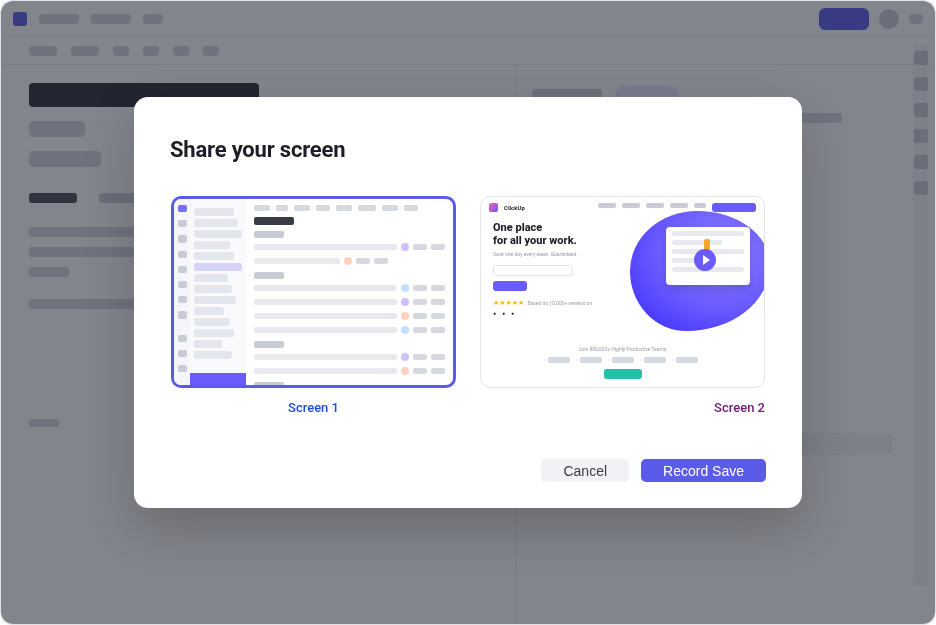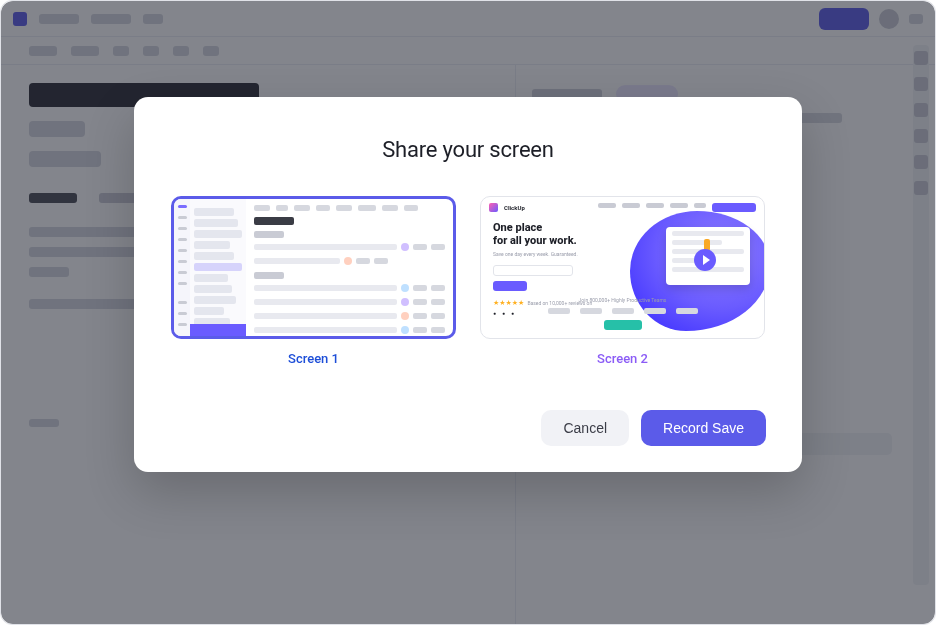--- a/index.html
+++ b/index.html
@@ -30,28 +30,28 @@
   .bg-row { display:flex; align-items:center; margin:10px 0; gap:10px;}
   .bg-row .lab{width:70px;height:10px;background:#cfd1d9;border-radius:3px;}
   .bg-row .val{width:160px;height:10px;background:#d8dae1;border-radius:3px;}
   .bg-pill { width:62px; height:18px; border-radius:10px; background:#ebe6ff; margin-left:4px;}
   .bg-sidepanel { position:absolute; top:44px; right:6px; width:16px; height:540px; background:#f2f3f7; border-radius:4px; display:flex; flex-direction:column; align-items:center; padding-top:6px; gap:12px;}
   .bg-sidepanel .ic{width:14px;height:14px;border-radius:3px;background:#c9cbd4;}
 
   
   .overlay { position:absolute; inset:0; background:rgba(30,32,45,0.55); display:flex; align-items:flex-start; justify-content:center; border-radius:12px; }
   .modal { margin-top:96px; width:668px; background:#fff; border-radius:14px; padding:40px 36px 26px; box-shadow:0 20px 50px rgba(0,0,0,.2); }
-  .modal-title { text-align:center; font-size:22px; font-weight:400; color:#1d1f27; margin-bottom:34px; letter-spacing:-0.2px;}
+  .modal-title { font-size:22px; font-weight:700; color:#1d1f27; margin-bottom:34px; letter-spacing:-0.2px;}
   .screens { display:flex; gap:24px; justify-content:center; }
   .screen-card { width:285px; cursor:pointer; }
-  .screen-thumb { width:285px; height:143px; border-radius:10px; border:1px solid #e2e4ea; background:#fff; position:relative; overflow:hidden;padding-left:8px; }
+  .screen-thumb { width:285px; height:192px; border-radius:10px; border:1px solid #e2e4ea; background:#fff; position:relative; overflow:hidden;padding-left:8px; }
   .screen-thumb.selected { border:3px solid #5b5be9; }
   .screen-label { text-align:center; font-size:13px; margin-top:12px; font-weight:500; }
   .screen-label.active { color:#1d4ed8; }
-  .screen-label.muted { color:#8b5cf6; }
+  .screen-label.muted { color:#701a75;text-align:right; }
 
   
   .t1-side { position:absolute; left:0; top:0; bottom:0; width:16px; background:#f5f5fb; display:flex; flex-direction:column; align-items:center; padding-top:6px; gap:8px;}
   .t1-ic { width:9px; height:9px; border-radius:2px; background:#c9cbd4; }
   .t1-ic.accent{ background:#7a6cff;}
   .t1-nav { position:absolute; left:16px; top:0; bottom:0; width:56px; background:#fafafd; padding:6px 4px; font-size:5px; overflow:hidden;}
   .t1-nav .row{height:8px; margin:3px 0; border-radius:2px; background:#e4e6ee;}
   .t1-nav .row.hl{background:#d6d3fb;}
   .t1-main { position:absolute; left:72px; right:0; top:0; bottom:0; padding:6px 8px; }
   .t1-tabs { display:flex; gap:6px; margin-bottom:6px;}
@@ -90,21 +90,21 @@
   .t2-play{position:absolute; top:52px; right:48px; width:22px; height:22px; border-radius:50%; background:#6a5bff; display:flex; align-items:center; justify-content:center;}
   .t2-play::after{content:""; width:0;height:0;border-left:7px solid #fff;border-top:5px solid transparent;border-bottom:5px solid transparent; margin-left:2px;}
   .t2-footer{position:absolute; bottom:8px; left:0; right:0; text-align:center;}
   .t2-ft1{font-size:5px;color:#9a9dab;}
   .t2-logos{display:flex;gap:10px;justify-content:center;margin-top:5px;}
   .t2-lg{width:22px;height:6px;background:#d6d8df;border-radius:2px;}
   .t2-fbtn{margin:6px auto 0;width:38px;height:10px;background:#26c0a8;border-radius:3px;}
 
   
   .modal-footer{display:flex;justify-content:flex-end;gap:12px;margin-top:44px;}
-  .btn{height:36px;padding:0 22px;border:none;border-radius:10px;font-size:14px;font-weight:500;cursor:pointer;}
+  .btn{height:23px;padding:0 22px;border:none;border-radius:5px;font-size:14px;font-weight:500;cursor:pointer;}
   .btn-cancel{background:#f1f2f6;color:#3b3d47;}
   .btn-primary{background:#5b5be9;color:#fff;min-width:120px;}
 </style>
 </head>
 <body>
 
 <div class="bg-app">
   <div class="bg-top">
     <div class="bg-logo"></div>
     <div class="bg-muted"></div>

